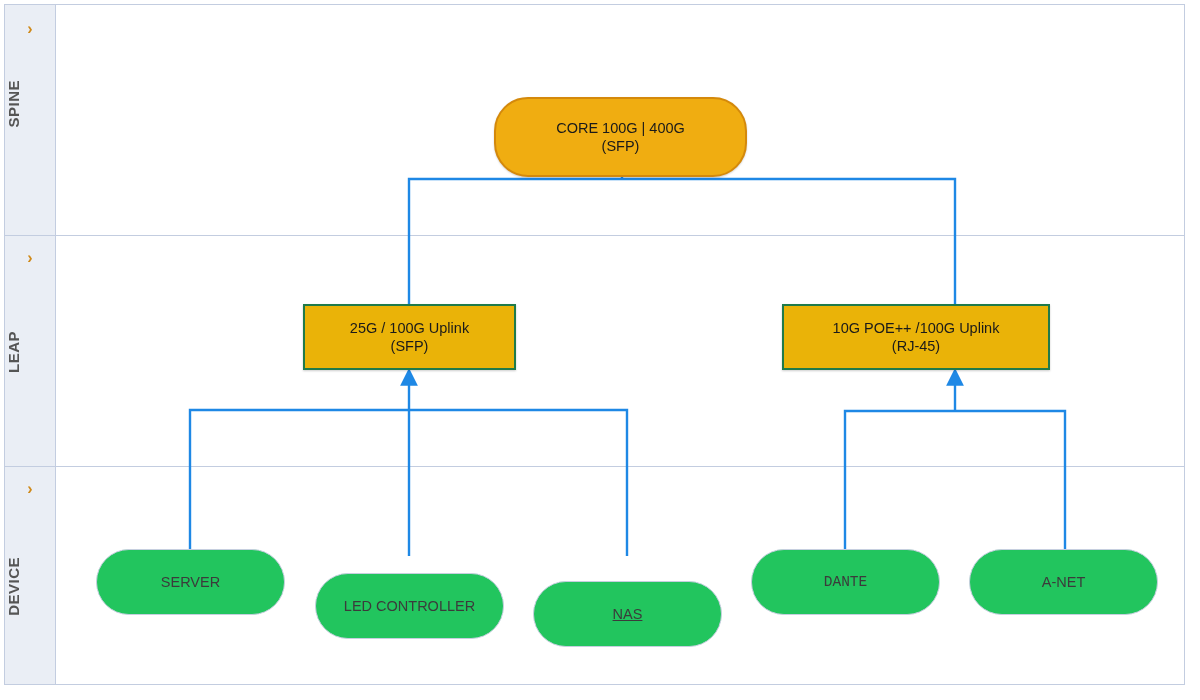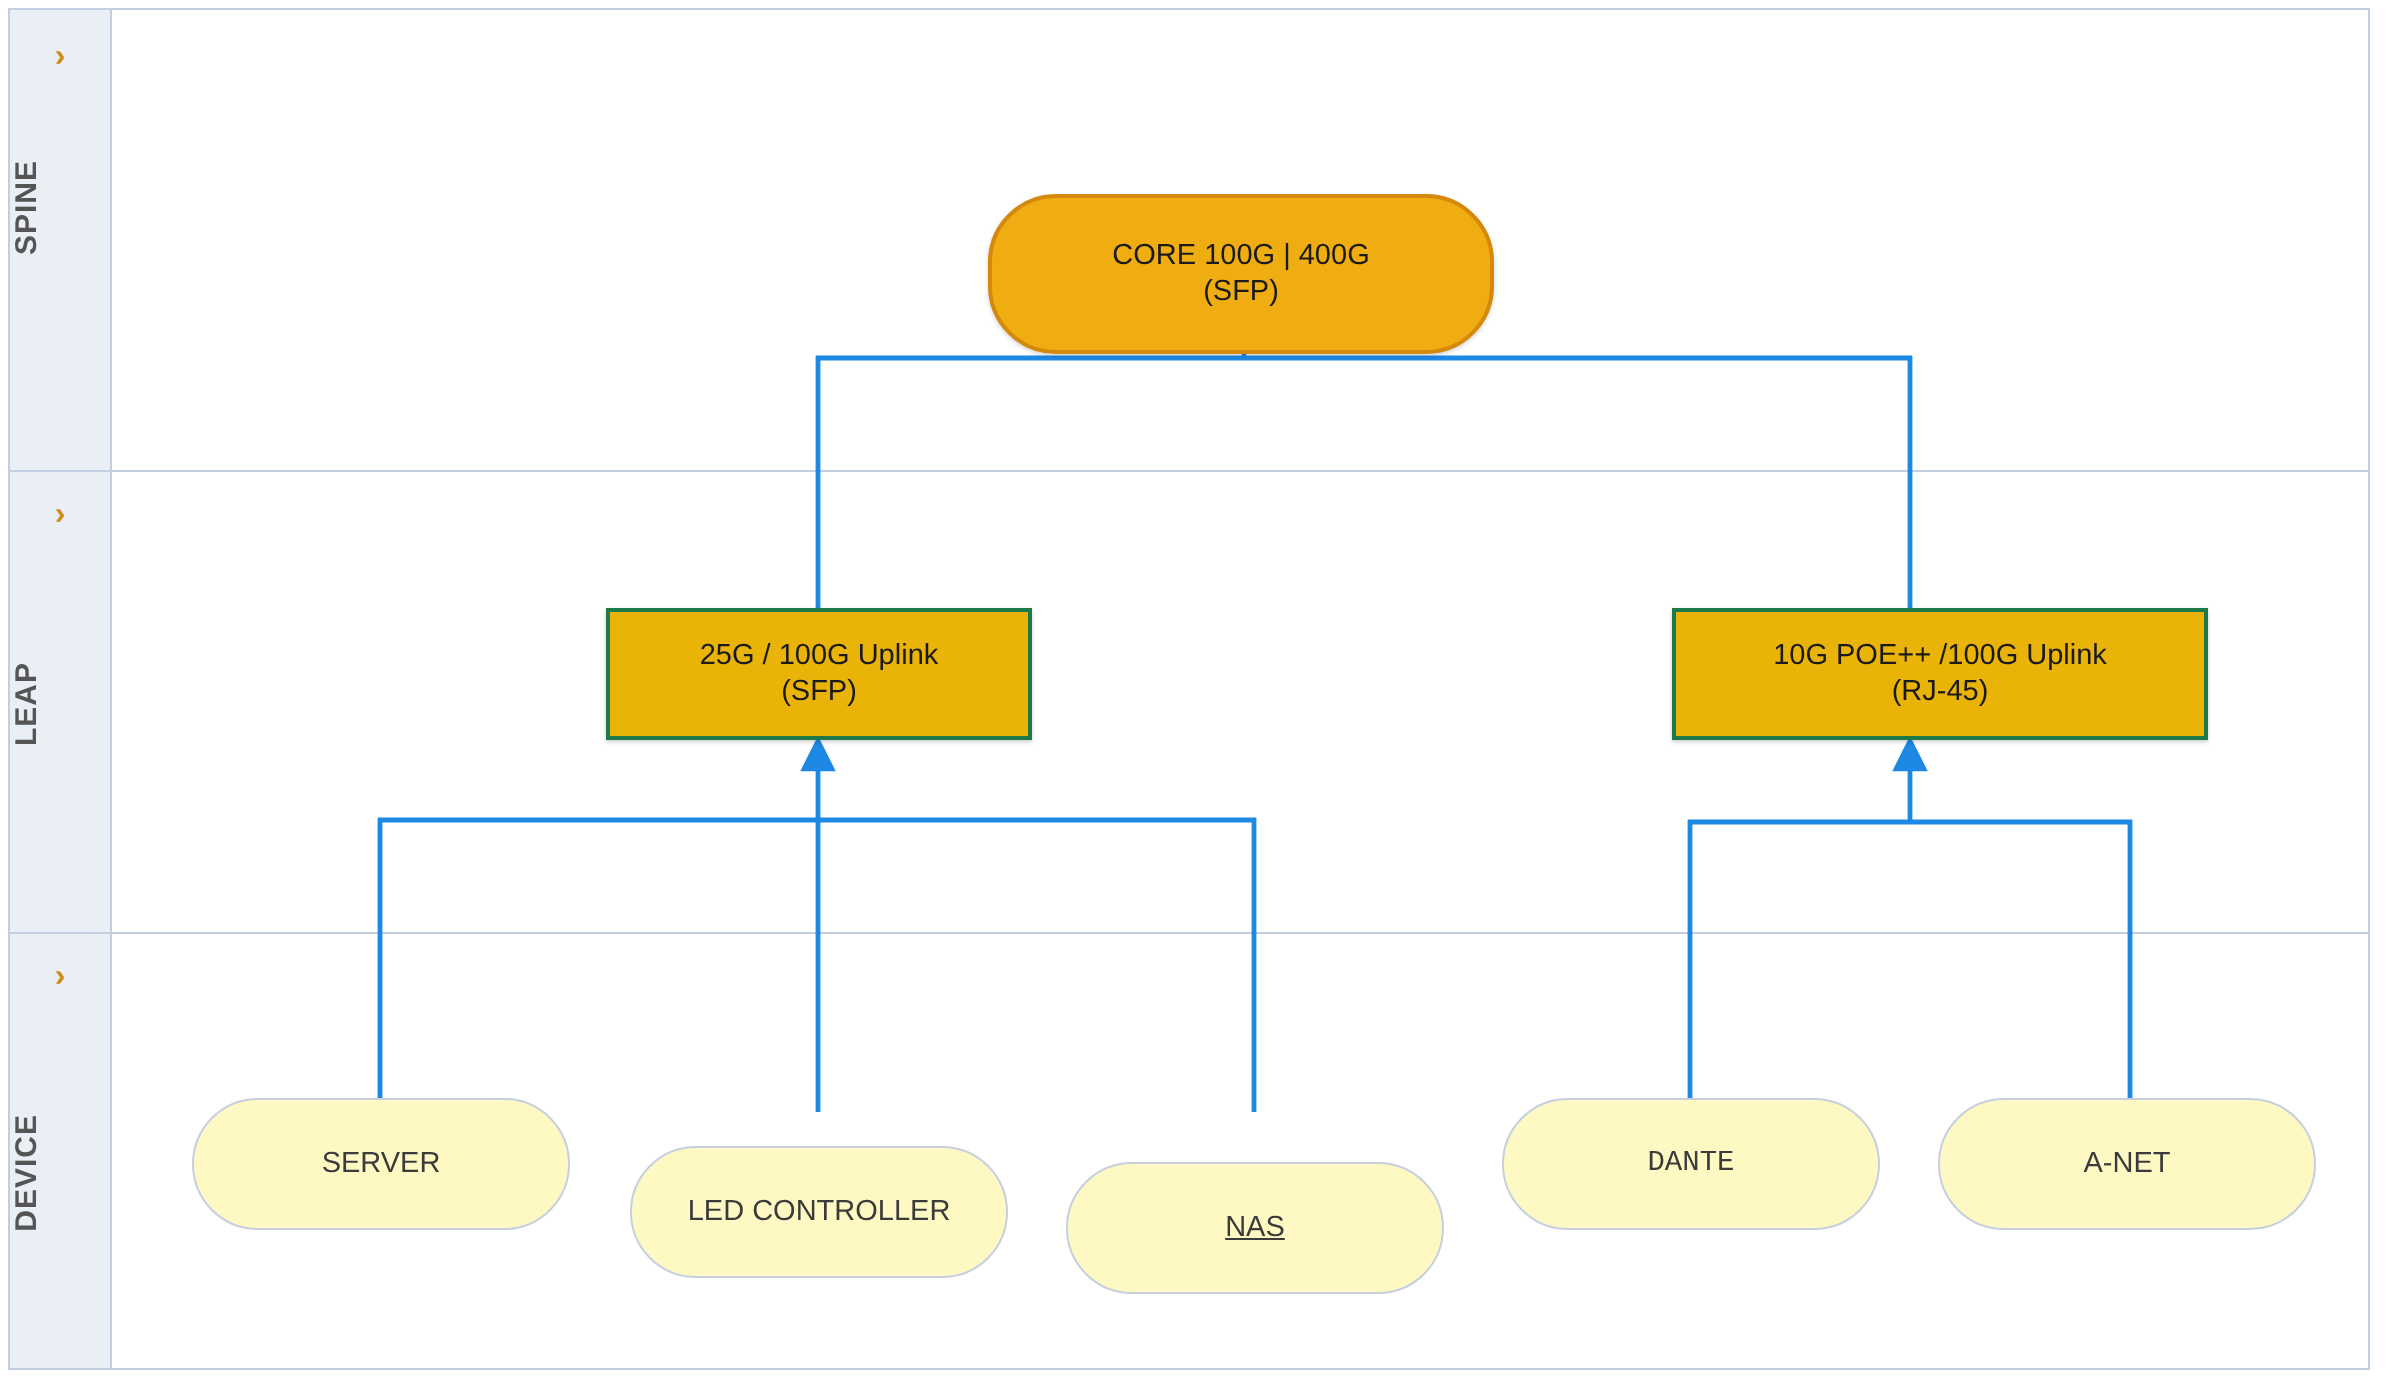--- a/index.html
+++ b/index.html
@@ -64,21 +64,21 @@
     font-size:14.5px;
     box-shadow:0 1px 2px rgba(0,0,0,.18);
   }
   .node-leap{
     background:#eab308;
     border:2px solid #1f7a4a;
     font-size:14.5px;
     box-shadow:0 1px 2px rgba(0,0,0,.20);
   }
   .node-device{
-    background:#fef9c3;
+    background:#22c55e;
     border:1px solid #c6cfdf;
     border-radius:33px;
     font-size:14.5px;
     color:#3b3b3b;
   }
   
   .edges{position:absolute;left:0;top:0;width:1200px;height:700px;z-index:2;}
 </style>
 </head>
 <body>
@@ -132,21 +132,21 @@
   <div class="node node-core" style="left:494px;top:61px;width:253px;height:80px;margin-top:36px;">
     <span class="txt">CORE 100G | 400G
 (SFP)</span>
   </div>
 
   <div class="node node-leap" style="left:303px;top:304px;width:213px;height:66px;">
     <span class="txt">25G / 100G Uplink
 (SFP)</span>
   </div>
 
-  <div class="node node-leap" style="left:836px;top:304px;width:268px;height:66px;">
+  <div class="node node-leap" style="left:782px;top:304px;width:268px;height:66px;">
     <span class="txt">10G POE++ /100G Uplink
 (RJ-45)</span>
   </div>
 
   <div class="node node-device" style="left:96px;top:549px;width:189px;height:66px;">
     <span class="txt">SERVER</span>
   </div>
 
   <div class="node node-device" style="left:315px;top:549px;width:189px;height:66px;margin-top:24px;">
     <span class="txt">LED CONTROLLER</span>

